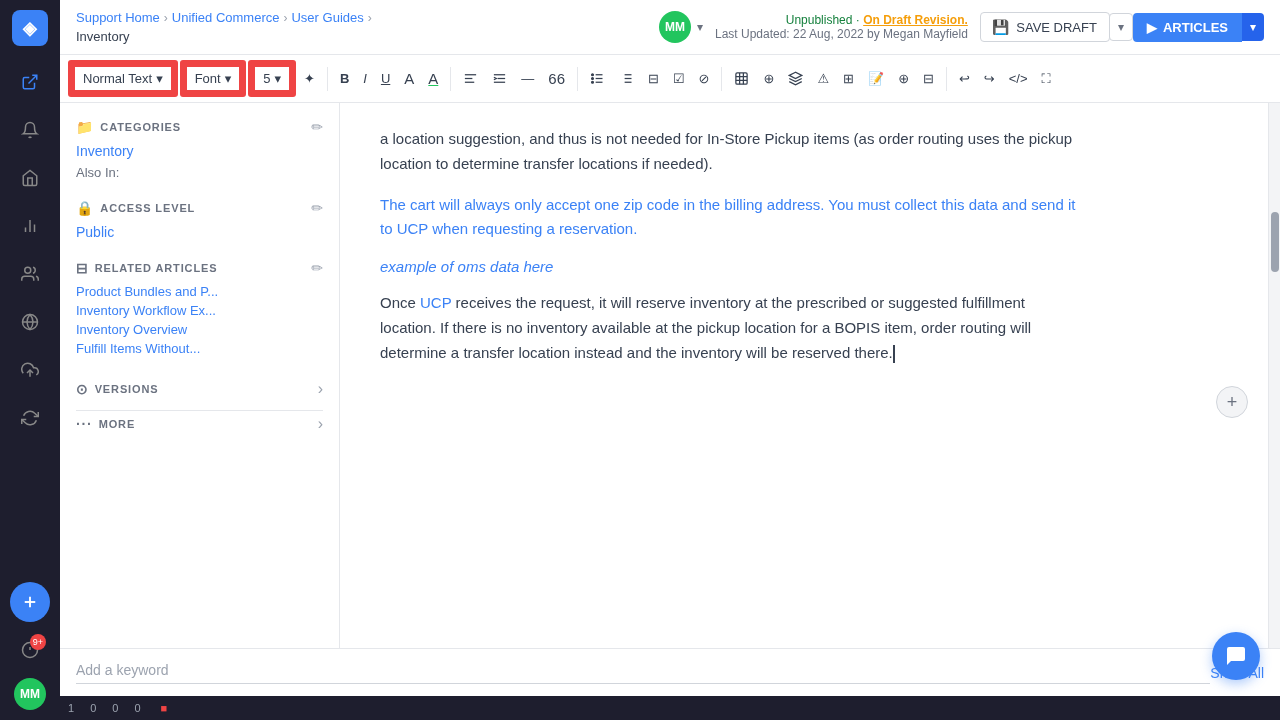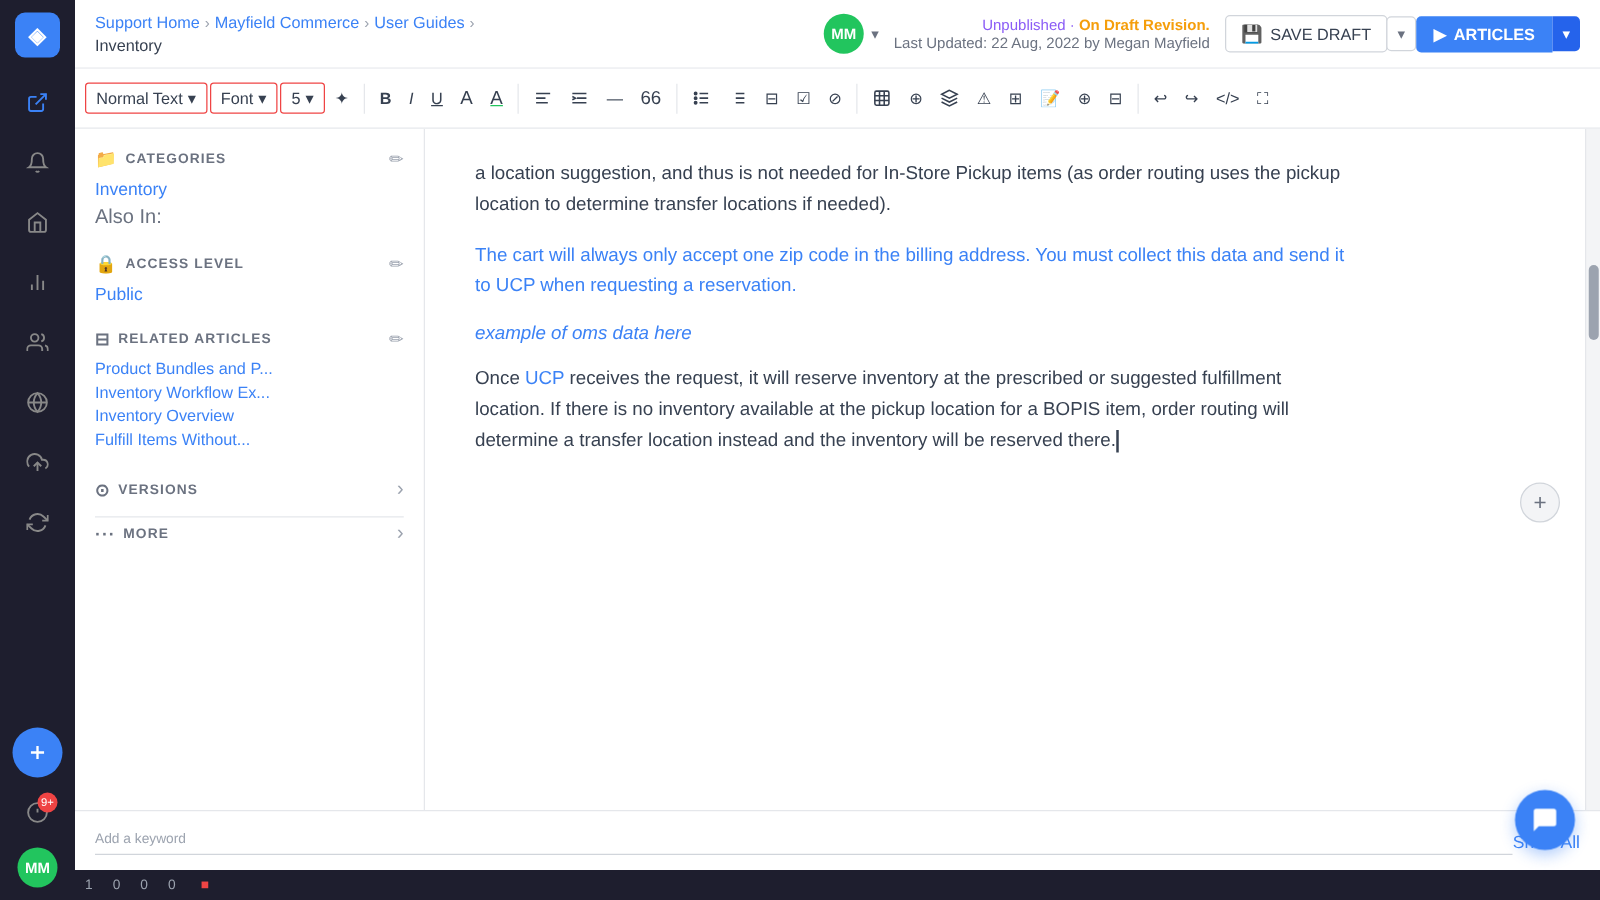--- a/index.html
+++ b/index.html
@@ -101,22 +101,22 @@
       background: #22c55e;
       display: flex; align-items: center; justify-content: center;
       color: white; font-size: 12px; font-weight: bold;
       cursor: pointer;
     }
     .chevron-down { color: #6b7280; font-size: 12px; }
     .status-section {
       text-align: right;
       font-size: 12px;
     }
-    .status-unpublished { color: #8b5cf6; }
-    .status-draft { color: #f59e0b; font-weight: 600; }
+    .status-unpublished { color: #15803d; }
+    .status-draft { color: #f59e0b; font-weight: 600; text-decoration: underline; }
     .status-updated { color: #6b7280; }
     .btn-save-draft {
       display: flex; align-items: center; gap: 6px;
       border: 1px solid #d1d5db;
       background: #fff;
       padding: 6px 12px;
       border-radius: 4px;
       font-size: 13px;
       color: #374151;
       cursor: pointer;
@@ -169,21 +169,21 @@
       padding: 4px 6px;
       border-radius: 3px;
       cursor: pointer;
       font-size: 13px;
       color: #374151;
       white-space: nowrap;
     }
     .toolbar-select {
       display: flex; align-items: center; gap: 4px;
       padding: 4px 8px;
-      border: 1px solid #ef4444;
+      border: 7px solid #ef4444;
       border-radius: 3px;
       font-size: 13px;
       color: #374151;
       cursor: pointer;
       background: white;
     }
     .toolbar-divider {
       width: 1px;
       height: 24px;
       background: #e5e7eb;
@@ -230,21 +230,21 @@
       cursor: pointer;
     }
     .sidebar-link {
       color: #3b82f6;
       font-size: 14px;
       text-decoration: none;
       display: block;
       margin-bottom: 4px;
     }
     .sidebar-also-in {
-      font-size: 16px;
+      font-size: 13px;
       color: #6b7280;
       margin-top: 6px;
     }
     .sidebar-access-value {
       color: #3b82f6;
       font-size: 14px;
       margin-top: 4px;
     }
     .sidebar-related-article {
       font-size: 13px;
@@ -348,21 +348,21 @@
       border-top: 1px solid #e5e7eb;
       display: flex;
       align-items: center;
       padding: 0 16px;
       flex-shrink: 0;
     }
     .keyword-input {
       flex: 1;
       border: none;
       outline: none;
-      font-size: 11px;
+      font-size: 14px;
       color: #374151;
     }
     .keyword-input::placeholder { color: #9ca3af; }
     .keyword-underline {
       flex: 1;
       border-bottom: 1px solid #d1d5db;
       padding-bottom: 4px;
     }
     .show-all-btn {
       color: #3b82f6;
@@ -505,21 +505,21 @@
   </div>
 </div>
 
 <div class="main-container">
 
   <div class="top-bar">
     <div class="breadcrumb">
       <div class="breadcrumb-row">
         <a href="#">Support Home</a>
         <span class="separator">›</span>
-        <a href="#">Mayfield Commerce</a>
+        <a href="#">Unified Commerce</a>
         <span class="separator">›</span>
         <a href="#">User Guides</a>
         <span class="separator">›</span>
       </div>
       <span class="breadcrumb-current">Inventory</span>
     </div>
     <div class="top-bar-spacer"></div>
     <div class="user-section">
       <div class="user-avatar-btn">MM</div>
       <span class="chevron-down">▾</span>

